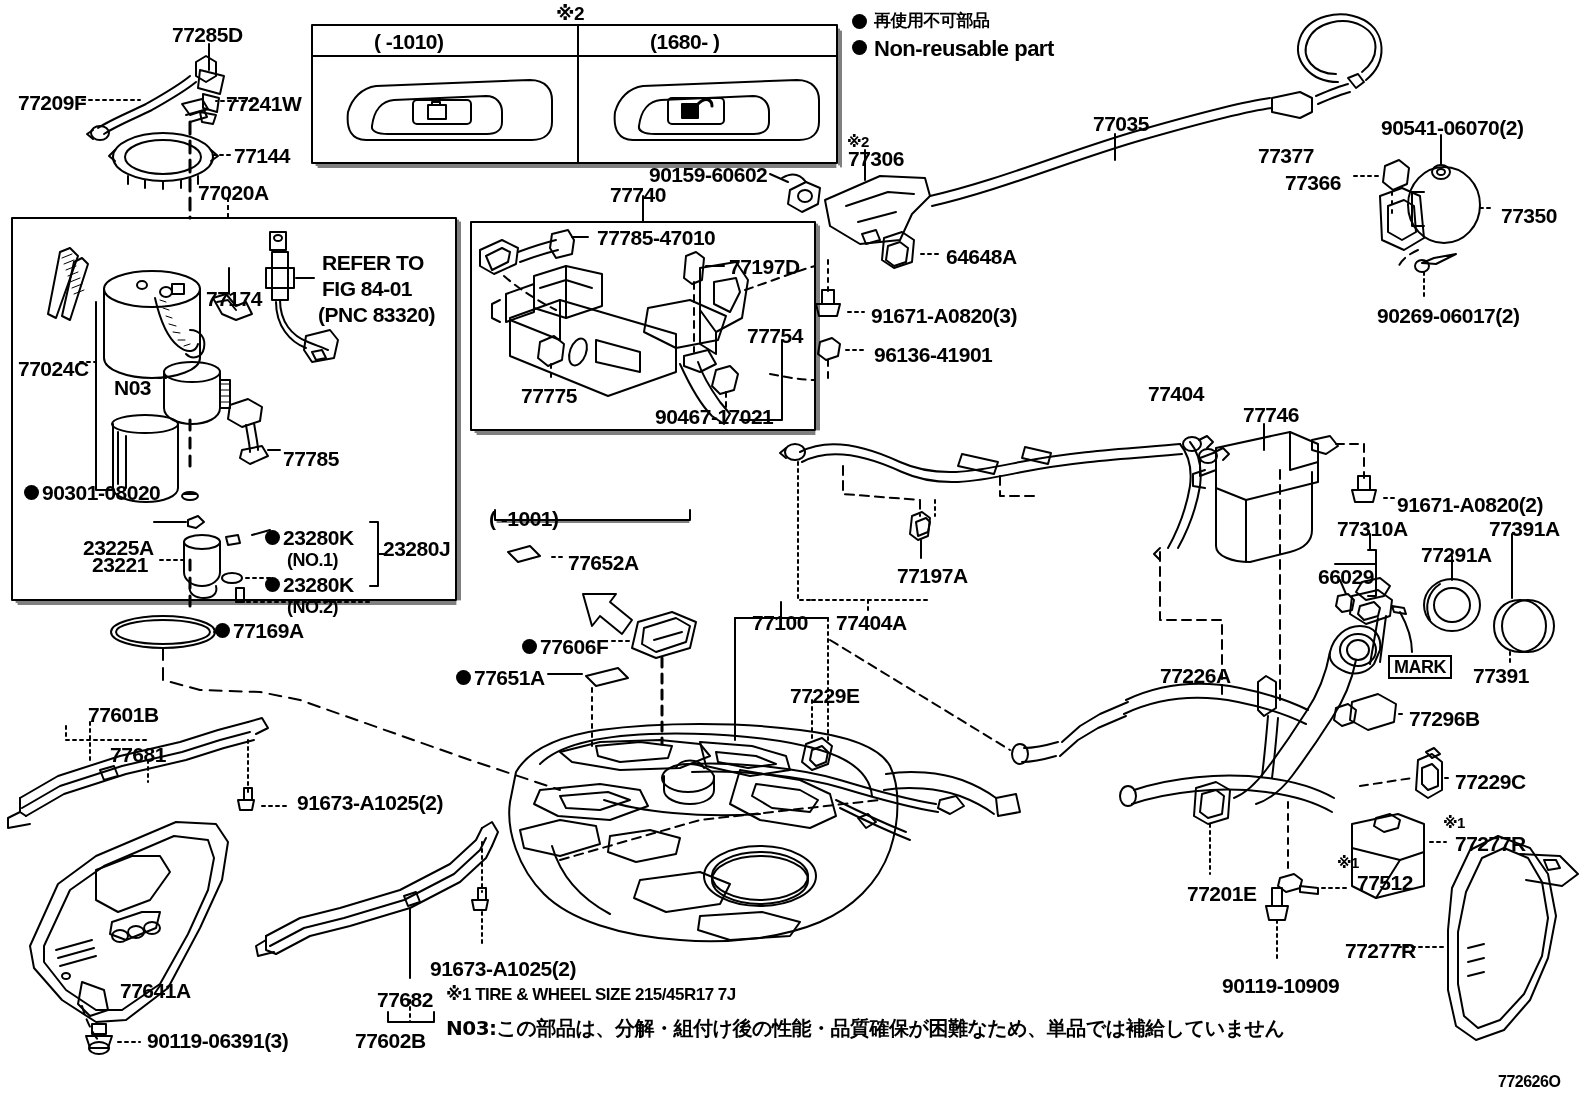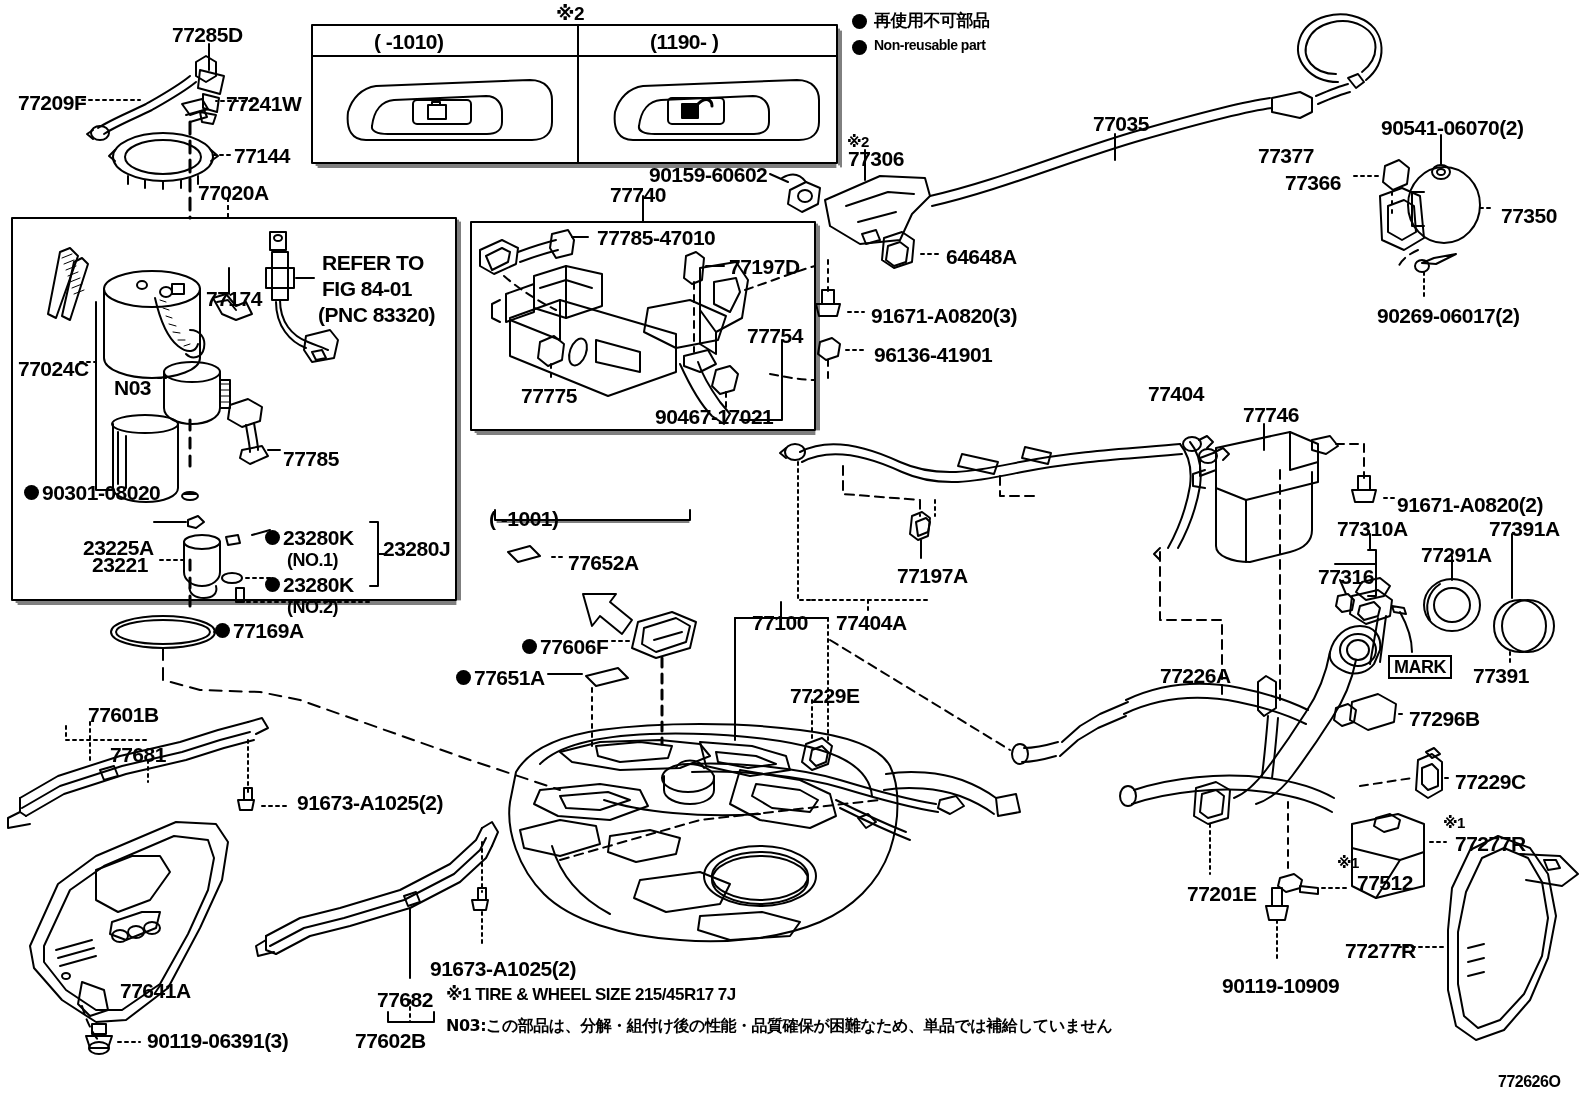--- a/index.html
+++ b/index.html
@@ -5,22 +5,22 @@
   html,body{margin:0;padding:0;background:#ffffff;}
   body{width:1592px;height:1099px;position:relative;overflow:hidden;
        font-family:"Liberation Sans","DejaVu Sans",sans-serif;color:#000;}
   #stage{position:absolute;inset:0;}
   .lbl{position:absolute;white-space:nowrap;font-weight:700;
        font-family:"Liberation Sans","DejaVu Sans",sans-serif;
        font-size:21px;letter-spacing:-0.5px;line-height:1;}
   .lbl.sm{font-size:18px;}
   .lbl.xs{font-size:15px;}
   .lbl.jp{font-family:"DejaVu Sans",sans-serif;font-size:17px;font-weight:700;}
-  .lbl.jpsm{font-family:"DejaVu Sans",sans-serif;font-size:16px;font-weight:700;}
-  .lbl.en{font-size:14px;font-weight:700;}
+  .lbl.jpsm{font-family:"DejaVu Sans",sans-serif;font-size:20px;font-weight:700;}
+  .lbl.en{font-size:22px;font-weight:700;}
   .dot{position:absolute;width:15px;height:15px;border-radius:50%;background:#000;}
   .boxed{border:2px solid #000;padding:1px 4px;font-size:18px;font-weight:700;}
   svg{position:absolute;left:0;top:0;}
 </style>
 </head>
 <body>
 
 <div id="stage">
 
 <svg width="1592" height="1099" viewBox="0 0 1592 1099">
@@ -508,21 +508,21 @@
   </g>
 </svg>
 
 <div class="dot" style="left:852px;top:14px;"></div>
 <div class="lbl jp" style="left:874px;top:12px;">再使用不可部品</div>
 <div class="dot" style="left:852px;top:40px;"></div>
 <div class="lbl en" style="left:874px;top:38px;">Non-reusable part</div>
 
 <div class="lbl" style="left:556px;top:4px;font-size:19px;">※2</div>
 <div class="lbl" style="left:374px;top:31px;">(    -1010)</div>
-<div class="lbl" style="left:650px;top:31px;">(1190-    )</div>
+<div class="lbl" style="left:650px;top:31px;">(1680-    )</div>
 
 <div class="lbl" style="left:322px;top:252px;">REFER TO</div>
 <div class="lbl" style="left:322px;top:278px;">FIG 84-01</div>
 <div class="lbl" style="left:318px;top:304px;">(PNC 83320)</div>
 
 <div class="lbl" style="left:489px;top:508px;">(    -1001)</div>
 
 <div class="lbl boxed" style="left:1388px;top:655px;">MARK</div>
 
 <div class="dot" style="left:24px;top:485px;"></div>
@@ -584,21 +584,21 @@
       <div class="lbl" style="left: 1093px; top: 113px;">77035</div>
       <div class="lbl" style="left: 1258px; top: 145px;">77377</div>
       <div class="lbl" style="left: 1285px; top: 172px;">77366</div>
       <div class="lbl" style="left: 1381px; top: 117px;">90541-06070(2)</div>
       <div class="lbl" style="left: 1501px; top: 205px;">77350</div>
       <div class="lbl" style="left: 1377px; top: 305px;">90269-06017(2)</div>
       <div class="lbl" style="left: 1148px; top: 383px;">77404</div>
       <div class="lbl" style="left: 1243px; top: 404px;">77746</div>
       <div class="lbl" style="left: 1397px; top: 494px;">91671-A0820(2)</div>
       <div class="lbl" style="left: 1337px; top: 518px;">77310A</div>
-      <div class="lbl" style="left: 1318px; top: 566px;">77316</div>
+      <div class="lbl" style="left: 1318px; top: 566px;">66029</div>
       <div class="lbl" style="left: 1421px; top: 544px;">77291A</div>
       <div class="lbl" style="left: 1489px; top: 518px;">77391A</div>
       <div class="lbl" style="left: 1473px; top: 665px;">77391</div>
       <div class="lbl" style="left: 1160px; top: 665px;">77226A</div>
       <div class="lbl" style="left: 1409px; top: 708px;">77296B</div>
       <div class="lbl" style="left: 1455px; top: 771px;">77229C</div>
       <div class="lbl" style="left: 1455px; top: 833px;">77277R</div>
       <div class="lbl" style="left: 1345px; top: 940px;">77277R</div>
       <div class="lbl" style="left: 1357px; top: 872px;">77512</div>
       <div class="lbl" style="left: 1187px; top: 883px;">77201E</div>

